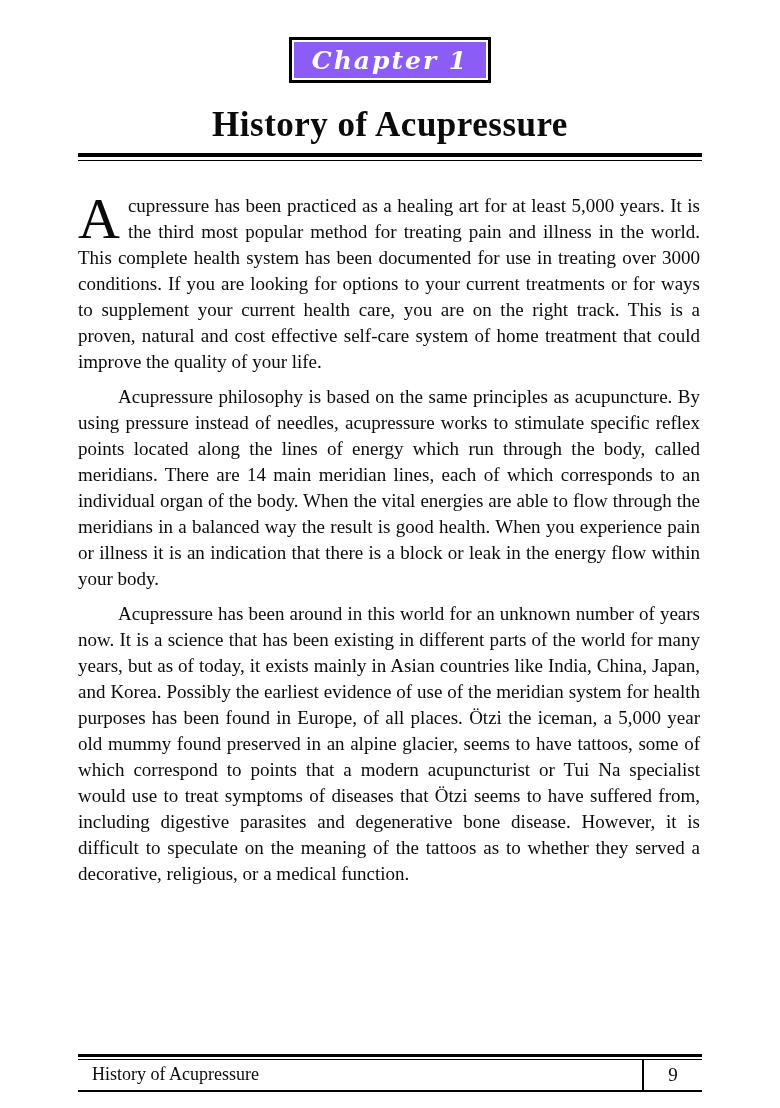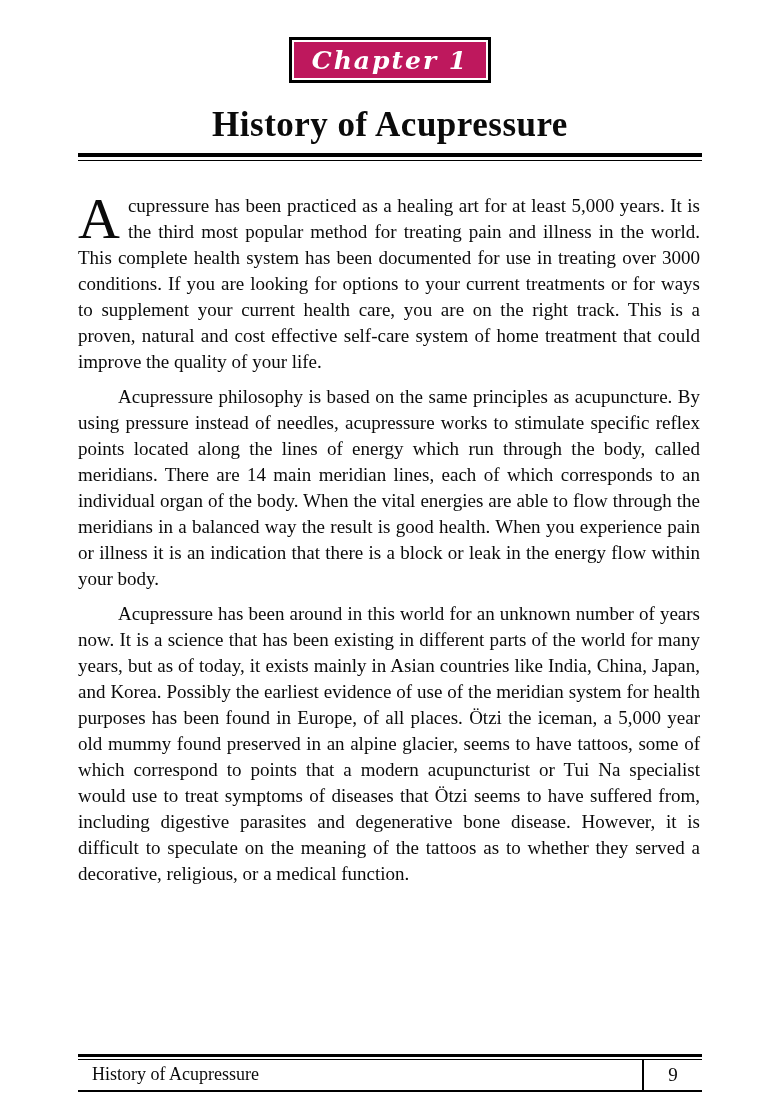--- a/index.html
+++ b/index.html
@@ -15,21 +15,21 @@
     background: #ffffff;
     font-family: "Liberation Serif", serif;
     color: #0b0b0b;
     overflow: hidden;
   }
   
   .banner {
     margin: 40px auto 0 auto;
     width: 196px;
     height: 40px;
-    background: #be185d;
+    background: #8b5cf6;
     color: #ffffff;
     display: flex;
     align-items: center;
     justify-content: center;
     font-family: "DejaVu Serif", serif;
     font-style: italic;
     font-weight: bold;
     font-size: 25px;
     letter-spacing: 2px;
     box-shadow: 0 0 0 2px #ffffff inset, 0 0 0 3px #000000;

